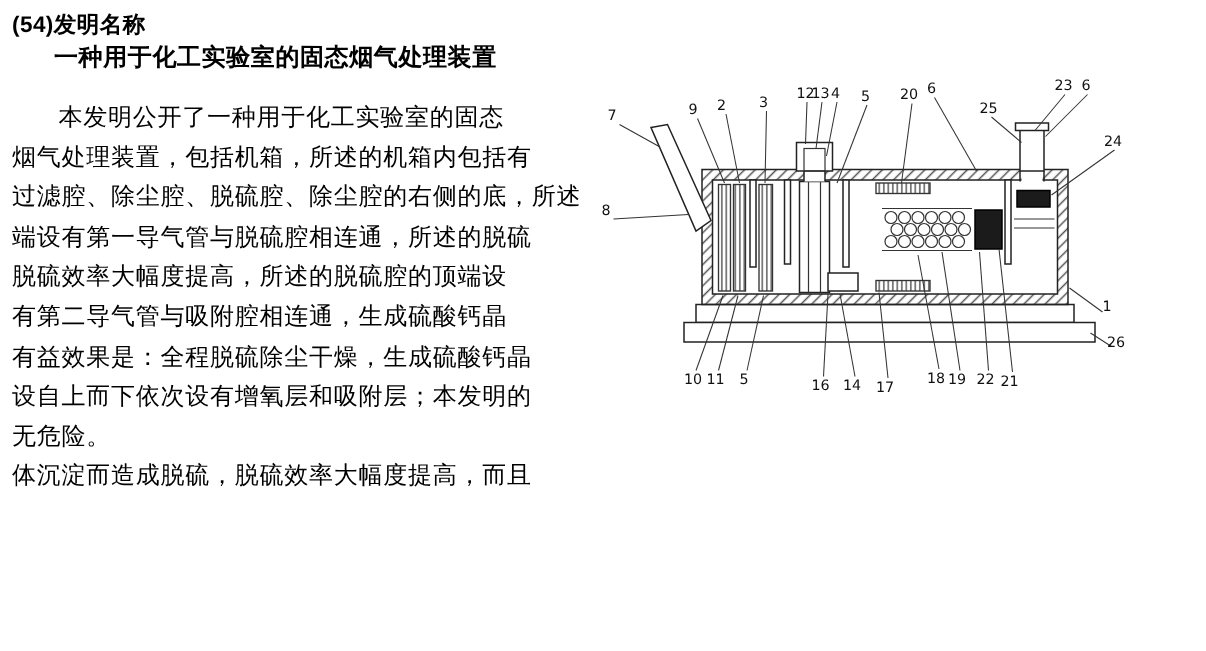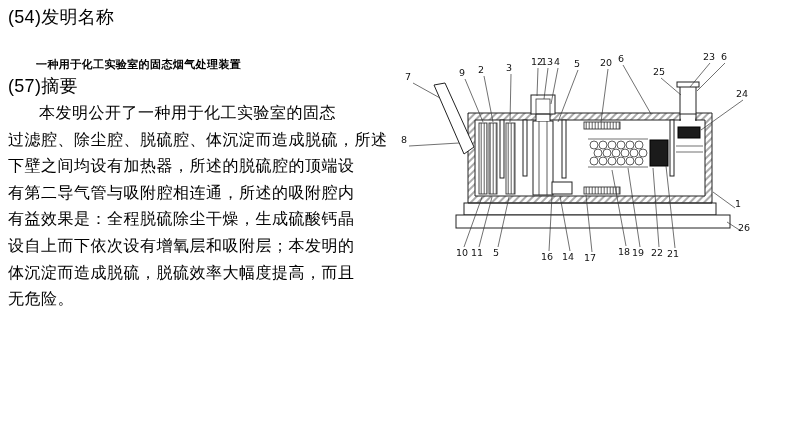--- a/index.html
+++ b/index.html
@@ -5,63 +5,63 @@
   * { box-sizing: border-box; margin: 0; padding: 0; }
   html, body { background: #ffffff; }
   body {
     width: 804px; height: 434px;
     position: relative; overflow: hidden;
     font-family: "Liberation Sans", sans-serif;
     color: #000;
   }
   .text-col { position: absolute; left: 8px; top: 6px; width: 380px; }
   .field-label {
-    font-size: 18px; font-weight: 400; line-height: 22px;
+    font-size: 15px; font-weight: 700; line-height: 22px;
     font-family: "Liberation Sans", sans-serif;
     letter-spacing: 0.3px;
   }
   .patent-title {
-    font-size: 11px; font-weight: 700; line-height: 22px;
+    font-size: 16px; font-weight: 700; line-height: 22px;
     padding-left: 28px; white-space: nowrap;
     font-family: Liberation Serif, serif;
     letter-spacing: 0.4px;
-    margin-top: 25px;
   }
   .abstract {
-    margin-top: 3px;
+    margin-top: 16px;
     font-family: "Liberation Serif", serif;
     font-size: 16px; line-height: 26.6px; letter-spacing: 0.5px;
   }
   .abstract-line { white-space: nowrap; }
   .abstract-line:first-child { text-indent: 31px; }
   .figure-wrap { position: absolute; left: 400px; top: 40px; width: 404px; height: 260px; }
   svg { display: block; }
   .shape { fill: #ffffff; stroke: #222; stroke-width: 1; }
   text.ref-num {
     font-family: "DejaVu Sans", sans-serif;
     font-size: 9.5px; fill: #111; text-anchor: middle;
   }
   line.leader { stroke: #333; stroke-width: 0.7; }
 </style>
 </head>
 <body>
 
 <div class="text-col">
   <div class="field-label">(54)发明名称</div>
   <div class="patent-title">一种用于化工实验室的固态烟气处理装置</div>
-  <div class="field-label">(57)摘要</div>
   <div class="abstract">
       <div class="abstract-line">本发明公开了一种用于化工实验室的固态</div>
-      <div class="abstract-line">过滤腔、除尘腔、脱硫腔、体沉淀而造成脱硫，所述</div>
-      <div class="abstract-line">下壁之间均设有加热器，所述的脱硫腔的顶端设</div>
-      <div class="abstract-line">有第二导气管与吸附腔相连通，所述的吸附腔内</div>
+      <div class="abstract-line">烟气处理装置，包括机箱，所述的机箱内包括有</div>
+      <div class="abstract-line">过滤腔、除尘腔、脱硫腔、除尘腔的右侧的底，所述</div>
+      <div class="abstract-line">端设有第一导气管与脱硫腔相连通，所述的脱硫</div>
+      <div class="abstract-line">脱硫效率大幅度提高，所述的脱硫腔的顶端设</div>
+      <div class="abstract-line">有第二导气管与吸附腔相连通，生成硫酸钙晶</div>
       <div class="abstract-line">有益效果是：全程脱硫除尘干燥，生成硫酸钙晶</div>
       <div class="abstract-line">设自上而下依次设有增氧层和吸附层；本发明的</div>
+      <div class="abstract-line">无危险。</div>
       <div class="abstract-line">体沉淀而造成脱硫，脱硫效率大幅度提高，而且</div>
-      <div class="abstract-line">无危险。</div>
     </div>
 </div>
 
 <div class="figure-wrap">
   <svg width="404" height="260" viewBox="400 40 404 260" xmlns="http://www.w3.org/2000/svg">
     <defs>
       <pattern id="hatch" width="5" height="5" patternUnits="userSpaceOnUse" patternTransform="rotate(45)">
         <line x1="1" y1="0" x2="1" y2="5" stroke="#555" stroke-width="1"></line>
       </pattern>
       <pattern id="vlines" width="3" height="4" patternUnits="userSpaceOnUse">

